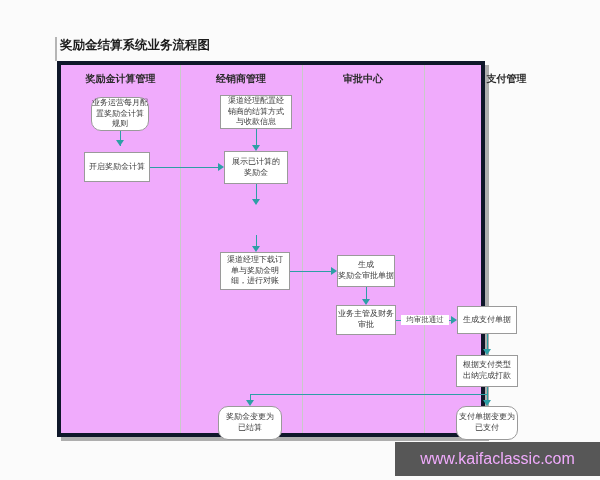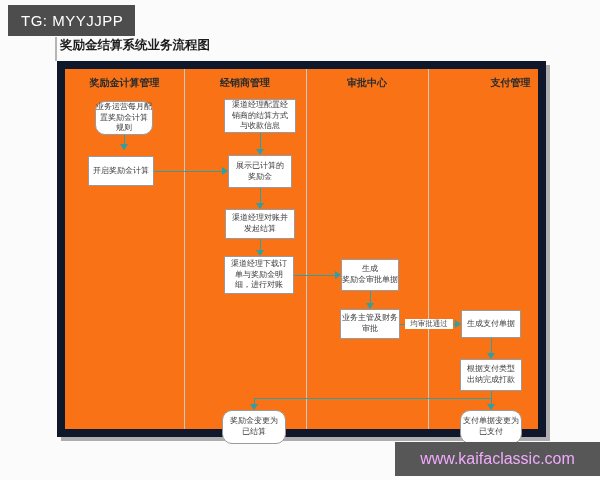--- a/index.html
+++ b/index.html
@@ -9,22 +9,22 @@
   
   .badge{position:absolute;left:8px;top:5px;width:127px;height:31px;background:#4d4d4d;
          color:#fff;font-size:15px;line-height:31px;padding-left:13px;box-sizing:border-box;
          letter-spacing:0.5px;}
 
   
   .page-title{position:absolute;left:60px;top:37px;font-size:12.5px;font-weight:bold;color:#1c1c1c;}
   .title-tick{position:absolute;left:55px;top:37px;width:2px;height:24px;background:#b5b5b5;}
 
   
-  .frame{position:absolute;left:57px;top:61px;width:489px;height:376px;background:#f97316;
-         border:8px solid #0f172a;box-sizing:border-box;box-shadow:4px 4px 0 #aeaeae;}
+  .frame{position:absolute;left:57px;top:61px;width:428px;height:376px;background:#f0abfc;
+         border:4px solid #0f172a;box-sizing:border-box;box-shadow:4px 4px 0 #aeaeae;}
   .vline{position:absolute;top:0;bottom:0;width:1px;background:#c9c9c9;}
   .lane-title{position:absolute;top:7px;font-size:10px;font-weight:bold;color:#2b2b2b;text-align:center;}
 
   
   .node{position:absolute;background:#fff;border:1px solid #9a9a9a;box-sizing:border-box;
         display:flex;align-items:center;justify-content:center;text-align:center;
         font-size:8px;line-height:1.32;color:#3a3a3a;white-space:pre-line;}
   .rounded{border-radius:10px;}
 
   
@@ -39,21 +39,20 @@
 
   
   .watermark{position:absolute;left:395px;top:442px;width:205px;height:34px;background:#575757;
              color:#f0abfc;font-size:16px;display:flex;align-items:center;justify-content:center;}
 </style>
 </head>
 <body>
 
 <div id="page">
 
-  <div class="badge">TG: MYYJJPP</div>
 
   <div class="title-tick"></div>
   <div class="page-title">奖励金结算系统业务流程图</div>
 
   <div class="frame">
 
     <div class="vline" style="left:119px;"></div>
     <div class="vline" style="left:241px;"></div>
     <div class="vline" style="left:363px;"></div>
 
@@ -65,22 +64,20 @@
     <div class="node rounded" style="left:30px;top:32px;width:58px;height:34px;">业务运营每月配
 置奖励金计算
 规则</div>
     <div class="node" style="left:23px;top:87px;width:66px;height:30px;">开启奖励金计算</div>
 
     <div class="node" style="left:159px;top:30px;width:72px;height:34px;">渠道经理配置经
 销商的结算方式
 与收款信息</div>
     <div class="node" style="left:163px;top:86px;width:64px;height:33px;">展示已计算的
 奖励金</div>
-    <div class="node" style="left:160px;top:140px;width:70px;height:30px;">渠道经理对账并
-发起结算</div>
     <div class="node" style="left:159px;top:187px;width:70px;height:38px;">渠道经理下载订
 单与奖励金明
 细，进行对账</div>
     <div class="node rounded" style="left:157px;top:341px;width:64px;height:34px;">奖励金变更为
 已结算</div>
 
     <div class="node" style="left:276px;top:190px;width:58px;height:32px;">生成
 奖励金审批单据</div>
     <div class="node" style="left:275px;top:240px;width:60px;height:30px;">业务主管及财务
 审批</div>

